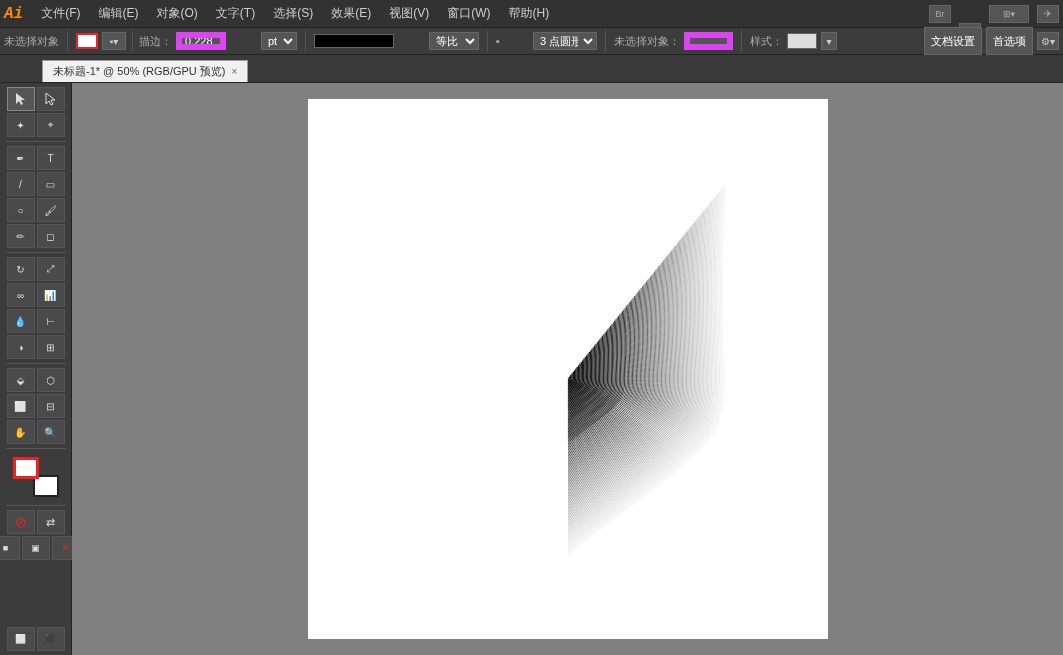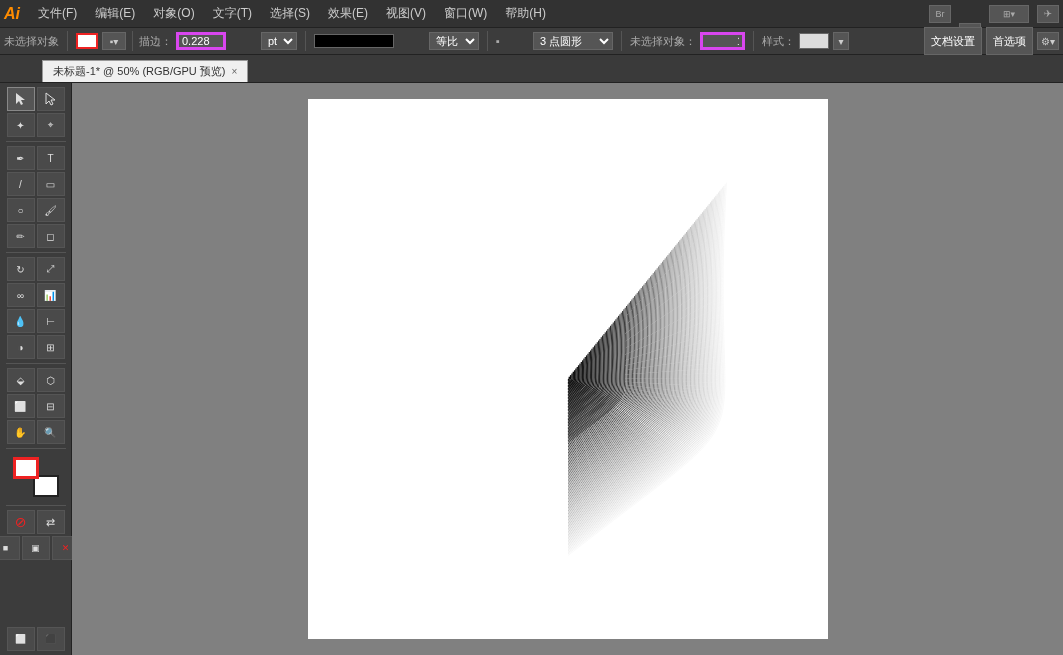--- a/index.html
+++ b/index.html
@@ -4,34 +4,34 @@
   <style>
     * { margin: 0; padding: 0; box-sizing: border-box; }
     body { width: 1063px; height: 655px; overflow: hidden; font-family: Arial, sans-serif; font-size: 12px; background: #b0b0b0; }
 
     
     #menubar {
       width: 100%; height: 27px; background: #323232; display: flex; align-items: center;
       color: #ccc; font-size: 12px; padding: 0 4px; gap: 2px;
     }
     #menubar .ai-logo {
-      color: #ff8c00; font-weight: bold; font-size: 16px; margin-right: 8px; font-style: italic;
+      color: #ff8c00; font-weight: bold; font-size: 16px; margin-right: 8px; font-style: italic; font-family: Liberation Mono, monospace;
     }
     #menubar .menu-item {
       padding: 2px 8px; cursor: pointer; color: #ccc; white-space: nowrap;
     }
 
     
     #toolbar {
       width: 100%; height: 28px; background: #3c3c3c; display: flex; align-items: center;
       border-top: 1px solid #222; border-bottom: 1px solid #222; padding: 0 4px; gap: 4px; color: #ccc;
     }
     .toolbar-label { font-size: 11px; color: #aaa; font-family: Liberation Mono, monospace; }
     .toolbar-input {
-      background: #555; border: 3px solid #d946ef; color: #fff; font-size: 11px;
+      background: #555; border: 6px solid #d946ef; color: #fff; font-size: 11px;
       padding: 1px 3px; width: 50px; height: 18px;
     }
     .toolbar-select {
       background: #555; border: 1px solid #666; color: #fff; font-size: 11px;
       padding: 1px 2px; height: 18px; margin-left: 31px;
     }
     .toolbar-btn {
       background: #555; border: 1px solid #666; color: #fff; font-size: 11px;
       padding: 1px 6px; height: 28px; cursor: pointer; white-space: nowrap;
     }
@@ -136,21 +136,21 @@
     <option>pt</option>
   </select>
   <div style="width:1px;height:20px;background:#555;margin:0 4px;"></div>
   <div class="stroke-preview" style="width:80px;"></div>
   <select class="toolbar-select" style="width:50px;">
     <option>等比</option>
   </select>
   <div style="width:1px;height:20px;background:#555;margin:0 4px;"></div>
   <div style="display:flex;align-items:center;gap:2px;">
     <span style="color:#aaa;font-size:11px;">▪</span>
-    <select class="toolbar-select" style="width:80px;">
+    <select class="toolbar-select" style="width:64px;">
       <option>3 点圆形</option>
     </select>
   </div>
   <div style="width:1px;height:20px;background:#555;margin:0 4px;"></div>
   <span class="toolbar-label">未选择对象：</span>
   <input class="toolbar-input" style="width: 45px; padding-left: 34px;" value="100%">
   <div style="width:1px;height:20px;background:#555;margin:0 4px;"></div>
   <span class="toolbar-label">样式：</span>
   <div style="width:30px;height:16px;background:#ddd;border:1px solid #666;"></div>
   <div style="width:16px;height:18px;background:#555;border:1px solid #666;color:#ccc;font-size:10px;display:flex;align-items:center;justify-content:center;cursor:pointer;">▾</div>

